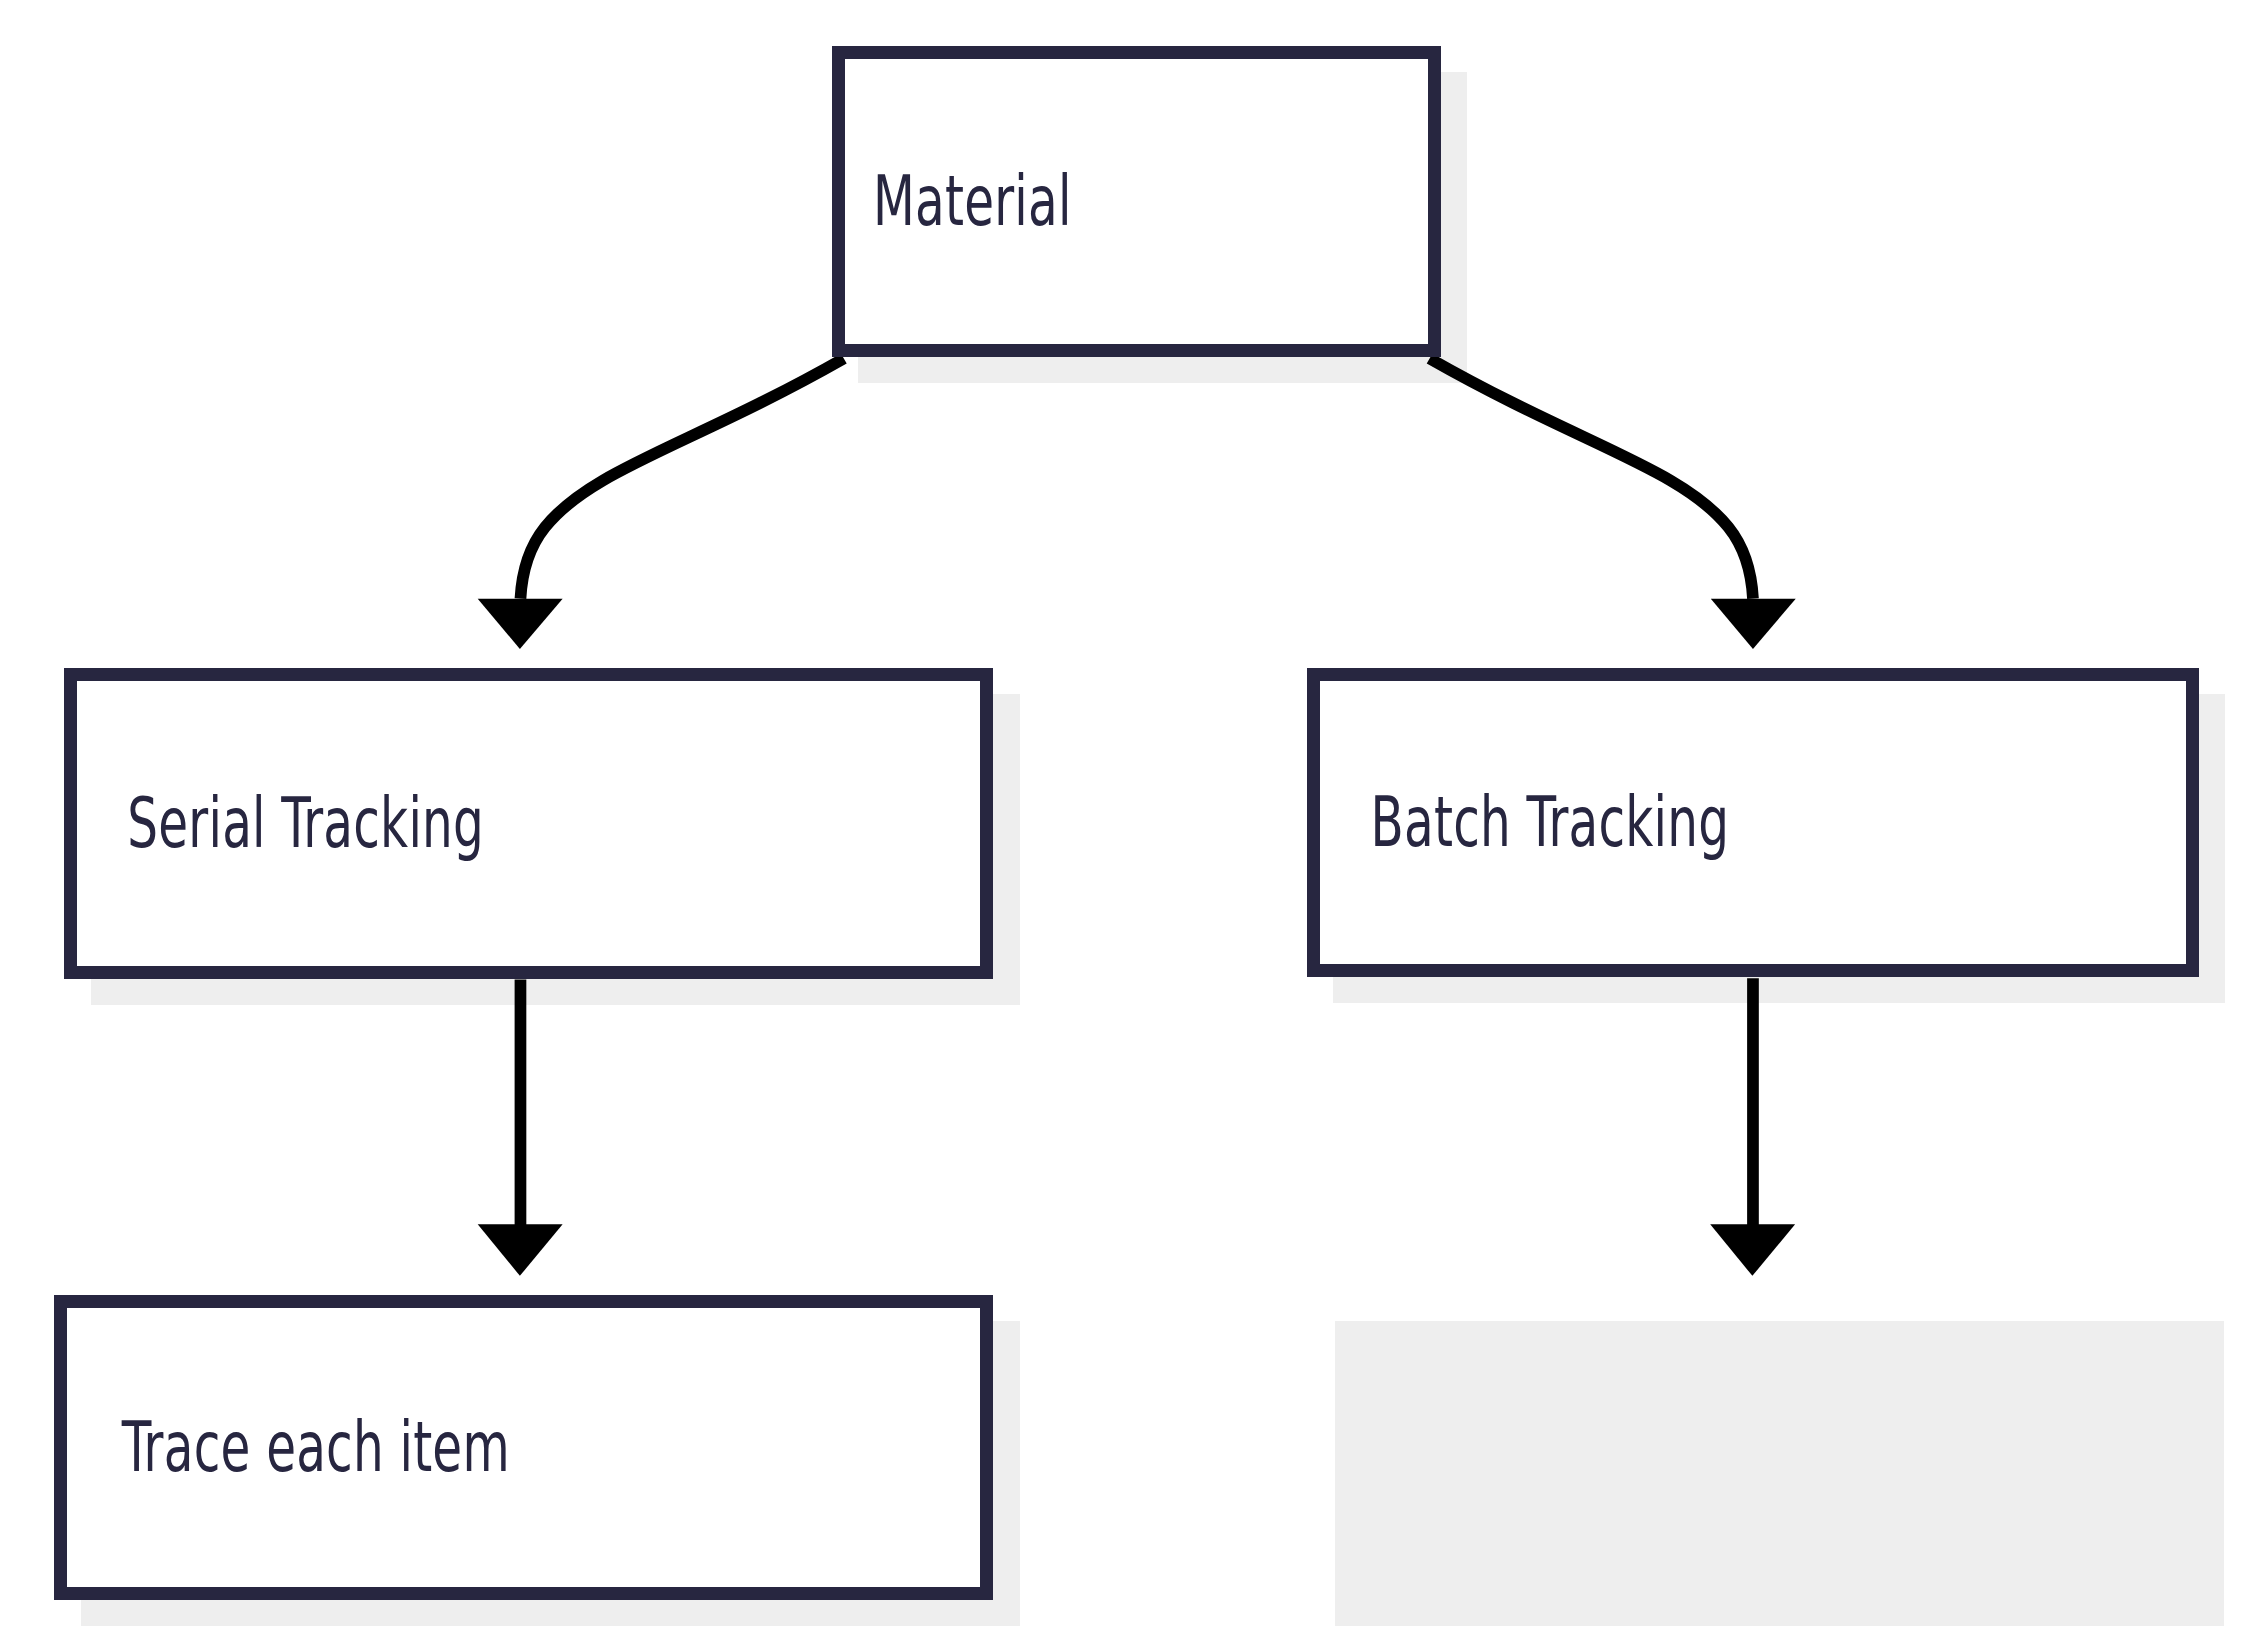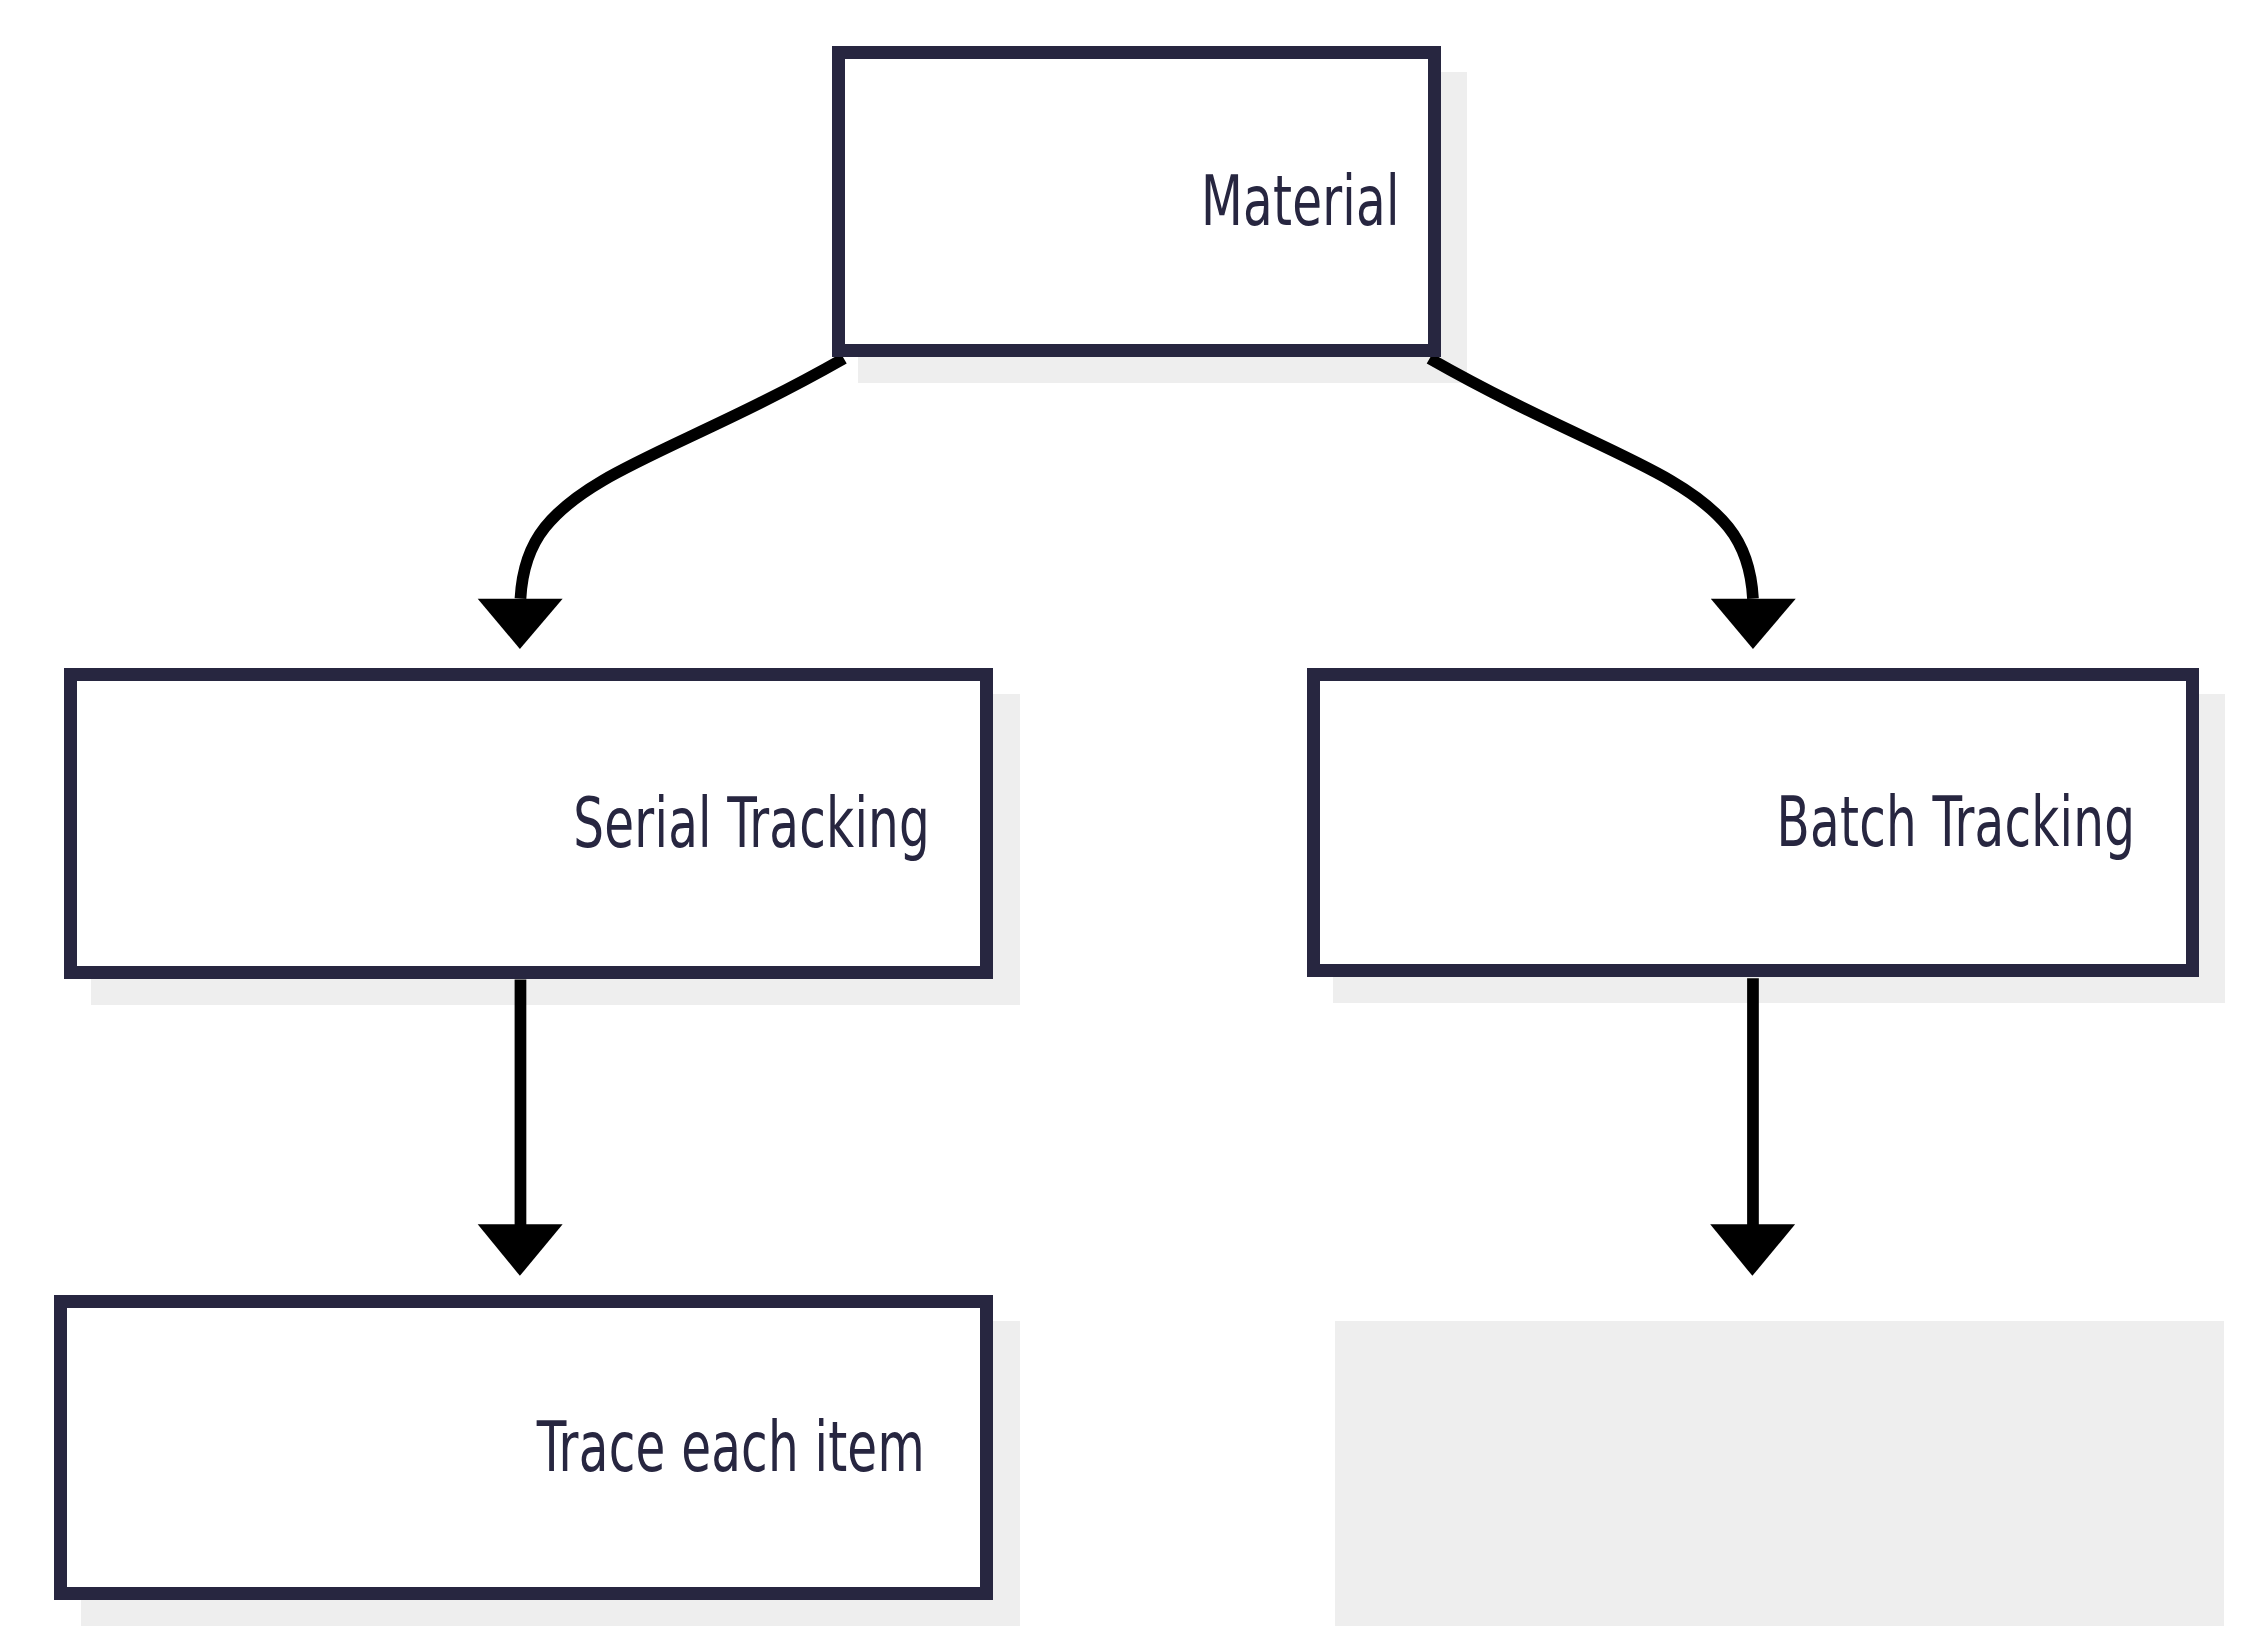--- a/index.html
+++ b/index.html
@@ -37,21 +37,21 @@
 
   
   .node {
     position: absolute;
     z-index: 2;
     box-sizing: border-box;
     background: #ffffff;
     border: 13px solid #272640;
     display: flex;
     align-items: center;
-    justify-content: flex-end;
+    justify-content: flex-start;
   }
   .node-shadow {
     position: absolute;
     z-index: 0;
     background: #eeeeee;
   }
   .node-label {
     font-family: "DejaVu Sans", "Liberation Sans", sans-serif;
     font-stretch: condensed;
     font-weight: 400;
@@ -68,21 +68,21 @@
   
   #node-material        { left: 832px; top: 46px;   width: 609px; height: 311px; }
   #shadow-material      { left: 858px; top: 72px;  width: 609px; height: 311px; }
 
   #node-serial-tracking { left: 64px;  top: 668px; width: 929px; height: 311px; }
   #shadow-serial        { left: 91px;  top: 694px; width: 929px; height: 311px; }
 
   #node-batch-tracking  { left: 1307px; top: 668px; width: 892px; height: 309px; }
   #shadow-batch         { left: 1333px; top: 694px; width: 892px; height: 309px; }
 
-  #node-trace-item      { left: 54px;   top: 1295px; width: 939px; height: 305px; padding-left: 24px; }
+  #node-trace-item      { left: 54px;   top: 1295px; width: 939px; height: 305px; }
   #shadow-trace-item    { left: 81px;  top: 1321px; width: 939px; height: 305px; }
 
   #node-trace-batch     { left: 1308px; top: 1295px; width: 889px; height: 305px; }
   #shadow-trace-batch   { left: 1335px; top: 1321px; width: 889px; height: 305px; }
 </style>
 </head>
 <body>
 
 <div id="diagram-canvas">
 

